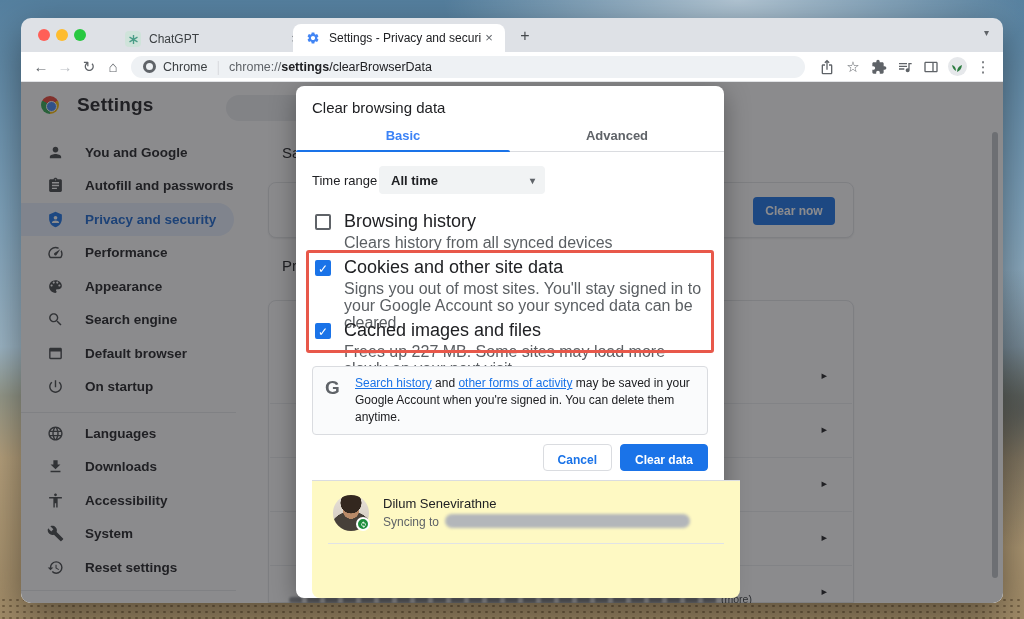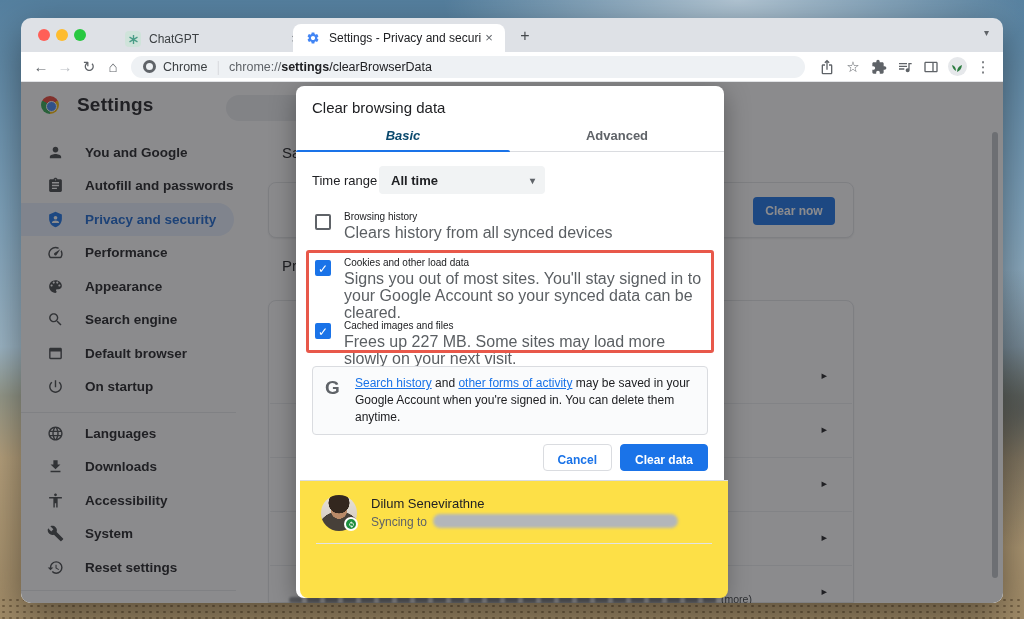--- a/index.html
+++ b/index.html
@@ -106,53 +106,53 @@
   .overlay { position:absolute; inset:0; background:rgba(32,33,36,.52); z-index:5; }
 
   
   .dialog { position:absolute; left:275px; top:4px; width:428px; height:512px; background:#fff;
     border-radius:8px; box-shadow:0 6px 26px rgba(0,0,0,.35); z-index:10; }
   .dlg-title { position:absolute; left:16px; top:13px; font-size:15px; color:#202124; }
   .dlg-tabs { position:absolute; left:0; top:38px; width:100%; height:28px; border-bottom:1px solid #dadce0;
     display:flex; }
   .dlg-tab { width:50%; text-align:center; font-size:13px; font-weight:700; color:#5f6368;
     line-height:24px; position:relative; }
-  .dlg-tab.active { color:#0c4a6e;font-style:italic; }
+  .dlg-tab.active { color:#3b82f6; }
   .dlg-tab.active::after { content:""; position:absolute; left:0; right:0; bottom:-1px; height:2.5px;
     background:#1a73e8; border-radius:2px 2px 0 0; }
   .time-row { position:absolute; left:16px; top:80px; display:flex; align-items:center; }
   .time-label { font-size:13px; color:#202124; width:67px; }
   .time-select { width:166px; height:28px; background:#f1f3f4; border-radius:4px; display:flex;
     align-items:center; padding:0 10px 0 12px; font-size:13px; font-weight:700; color:#202124; }
   .time-select .caret { margin-left:auto; font-size:10px; color:#5f6368; }
 
   .chk-row { position:absolute; left:16px; width:396px; display:flex; }
   .chk-box { width:16px; height:16px; border:2px solid #5f6368; border-radius:2px; background:#fff;
     flex:none; margin:3px 13px 0 3px; text-align:center; line-height:15px; font-size:12px; color:#fff; }
   .chk-box.checked { background:#1a73e8; border-color:#1a73e8; }
   .chk-text { flex:1; }
-  .chk-label { font-size:10px; color:#202124; margin-bottom:2px; }
+  .chk-label { font-size:18px; color:#202124; margin-bottom:2px; }
   .chk-desc { font-size:16px; color:#5b5f63; line-height:17px; }
 
   .red-box { position:absolute; left:10px; top:164px; width:408px; height:103px;
     border:3px solid #e8584a; border-radius:3px; z-index:30; pointer-events:none; }
 
   .notice { position:absolute; left:16px; top:280px; width:396px; min-height:44px; background:#fafbfc;
     border:1px solid #dadce0; border-radius:4px; display:flex; padding:8px 10px; }
   .g-logo { width:22px; font-size:19px; font-weight:700; color:#5f6368; flex:none; margin:2px 8px 0 2px; }
   .notice-text { font-size:12px; line-height:17px; color:#202124; }
   .link { color:#1a73e8; text-decoration:underline; cursor:pointer; }
 
   .dlg-buttons { position:absolute; right:16px; top:358px; display:flex; }
   .btn { height:27px; border-radius:4px; font-size:12px; font-weight:700; padding:8px 14px;
     font-family:inherit; }
   .btn-cancel { background:#fff; border:1px solid #dadce0; color:#1a73e8; margin-right:8px; }
   .btn-primary { background:#1a73e8; border:1px solid #1a73e8; color:#fff; }
 
-  .dlg-footer { position:absolute; left:4px; top:394px; width:100%; height:118px; background:#fde047;
+  .dlg-footer { position:absolute; left:16px; top:394px; width:100%; height:118px; background:#fef9c3;
     border-top:1px solid #dadce0; border-radius:0 0 8px 8px; }
   .pf-avatar { position:absolute; left:21px; top:14px; width:36px; height:36px; border-radius:50%;
     background:
       radial-gradient(circle at 50% 22%, #33271f 0 31%, transparent 32%),
       radial-gradient(circle at 50% 44%, #b98a68 0 29%, transparent 30%),
       radial-gradient(circle at 50% 108%, #474039 0 52%, transparent 53%),
       linear-gradient(#e7e1d8, #cfc6ba); }
   .pf-badge { position:absolute; left:44px; top:36px; width:14px; height:14px; border-radius:50%;
     background:#1e8e3e; border:2px solid #fff; display:flex; align-items:center; justify-content:center; }
   .pf-badge svg { width:9px; height:9px; fill:#fff; }
@@ -395,21 +395,21 @@
           <div class="chk-box iconbtn"></div>
           <div class="chk-text">
             <div class="chk-label">Browsing history</div>
             <div class="chk-desc">Clears history from all synced devices</div>
           </div>
         </div>
 
         <div class="chk-row" style="top:171px">
           <div class="chk-box checked iconbtn">✓</div>
           <div class="chk-text">
-            <div class="chk-label">Cookies and other load data</div>
+            <div class="chk-label">Cookies and other site data</div>
             <div class="chk-desc">Signs you out of most sites. You'll stay signed in to your Google Account so your synced data can be cleared.</div>
           </div>
         </div>
 
         <div class="chk-row" style="top:234px">
           <div class="chk-box checked iconbtn">✓</div>
           <div class="chk-text">
             <div class="chk-label">Cached images and files</div>
             <div class="chk-desc">Frees up 227 MB. Some sites may load more slowly on your next visit.</div>
           </div>

